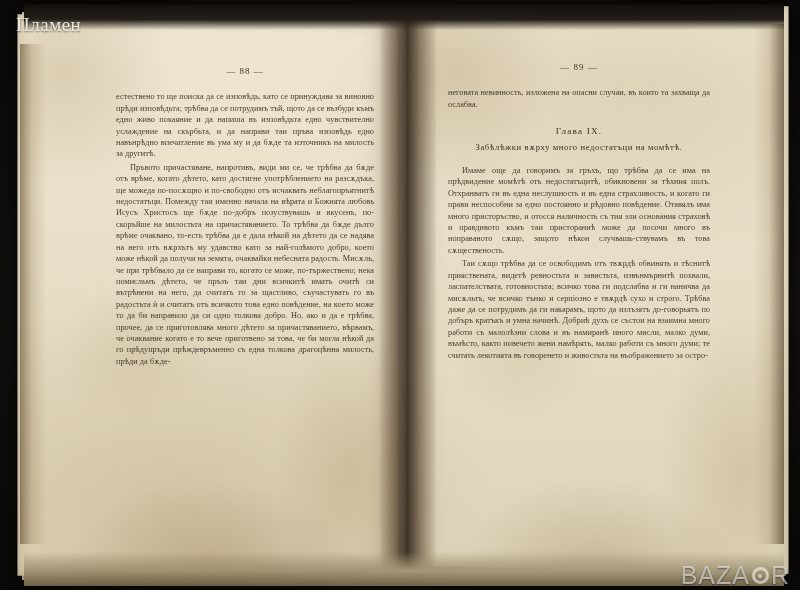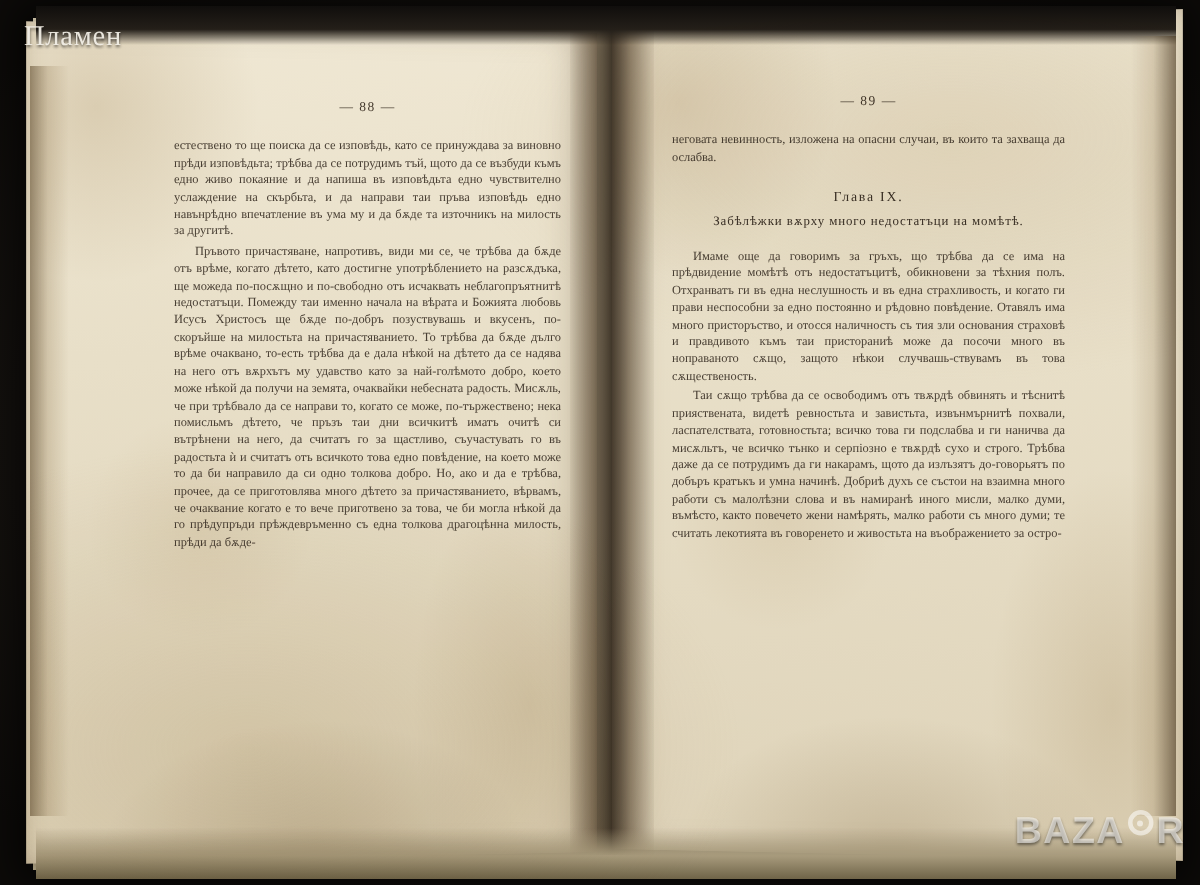--- a/index.html
+++ b/index.html
@@ -177,28 +177,29 @@
     left: 16px; top: 14px;
     color: #f0ece4;
     font-family: "Liberation Serif", serif;
     font-size: 19px;
     letter-spacing: 0.5px;
     text-shadow: 0 1px 2px rgba(0,0,0,0.6);
     opacity: 0.95;
   }
   .wm-bazar {
     position: absolute;
-    right: 10px; bottom: 21px;
+    right: 10px; bottom: 0;
     font-family: "Liberation Sans", sans-serif;
-    font-weight: bold;
+    font-weight: normal;
     font-size: 25px;
     letter-spacing: 1px;
     color: rgba(255,255,255,0.55);
     text-shadow: 0 1px 2px rgba(0,0,0,0.45);
     display: flex;
+    align-items: center;
     gap: 1px;
   }
   .wm-bazar .dot {
     display: inline-block;
     width: 17px; height: 17px;
     border-radius: 50%;
     border: 3px solid rgba(255,255,255,0.55);
     position: relative;
     margin: 0 1px;
   }

